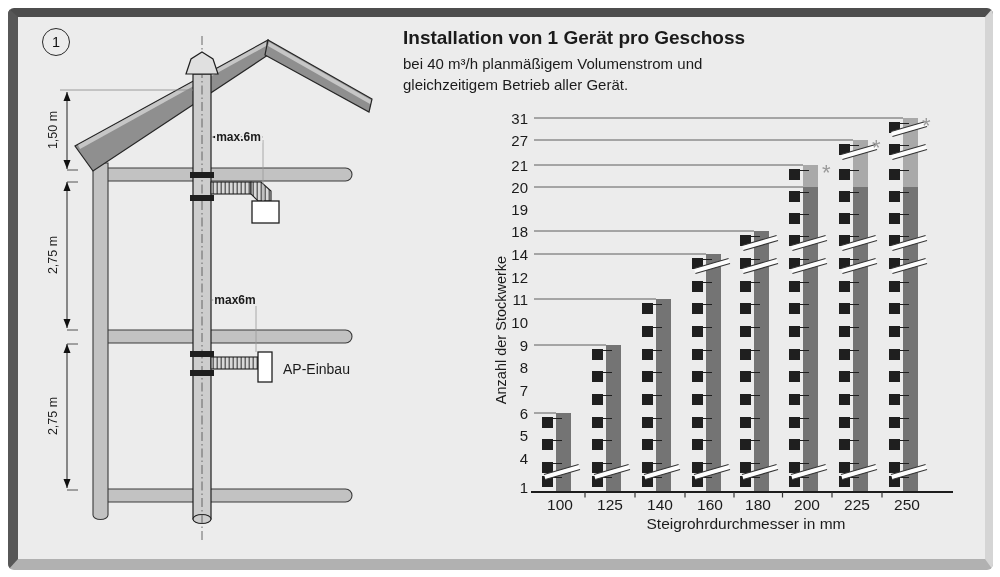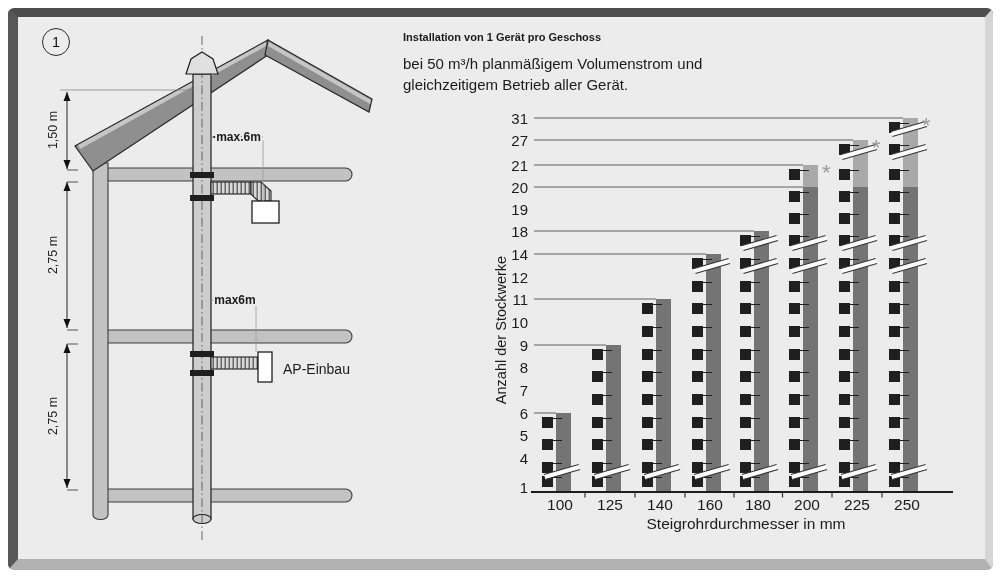--- a/index.html
+++ b/index.html
@@ -5,21 +5,21 @@
   html,body{margin:0;padding:0;background:#fff;font-family:"Liberation Sans",sans-serif;}
   .stage{position:relative;width:1000px;height:577px;background:#fff;overflow:hidden;}
   .panel{position:absolute;left:8px;top:8px;width:985px;height:562px;box-sizing:border-box;
          background:#ececec;border-style:solid;border-width:9px 8px 11px 10px;
          border-color:#4d4d4d #d5d5d5 #b1b1b1 #575757;border-radius:6px;}
   #fig{position:absolute;left:0;top:0;}
   .badge{position:absolute;left:42px;top:28px;width:26px;height:26px;border:1.5px solid #2a2a2a;
          border-radius:50%;display:flex;align-items:center;justify-content:center;
          font-size:14.5px;color:#111;}
   .hdr{position:absolute;left:403px;top:27px;color:#1b1b1b;}
-  .hdr .t{font-size:11px;font-weight:bold;margin:0 0 5px 0;}
+  .hdr .t{font-size:19px;font-weight:bold;margin:0 0 5px 0;}
   .hdr p{margin:0;font-size:15px;line-height:21px;}
 </style>
 </head>
 <body>
 
 <div class="stage">
   <div class="panel"></div>
   <svg id="fig" width="1000" height="577" viewBox="0 0 1000 577">
       <defs>
         <pattern id="flex" width="4" height="10" patternUnits="userSpaceOnUse">
@@ -438,16 +438,16 @@
         <text font-family="&quot;Liberation Sans&quot;,sans-serif" fill="#1b1b1b" x="907" y="510" font-size="15.5" text-anchor="middle">250</text>
         <text font-family="&quot;Liberation Sans&quot;,sans-serif" fill="#1b1b1b" x="746" y="529" font-size="15.5" text-anchor="middle">Steigrohrdurchmesser in mm</text>
         <text font-family="&quot;Liberation Sans&quot;,sans-serif" fill="#1b1b1b" x="0" y="0" font-size="14.5" text-anchor="middle" transform="translate(506,330) rotate(-90)">Anzahl der Stockwerke</text>
       </g>
     </svg>
   <div class="badge">
     <span>1</span>
   </div>
   <div class="hdr">
     <p class="t">Installation von 1 Gerät pro Geschoss</p>
-    <p>bei 50 m³/h planmäßigem Volumenstrom und</p>
+    <p>bei 40 m³/h planmäßigem Volumenstrom und</p>
     <p>gleichzeitigem Betrieb aller Gerät.</p>
   </div>
 </div>
 
 </body></html>

